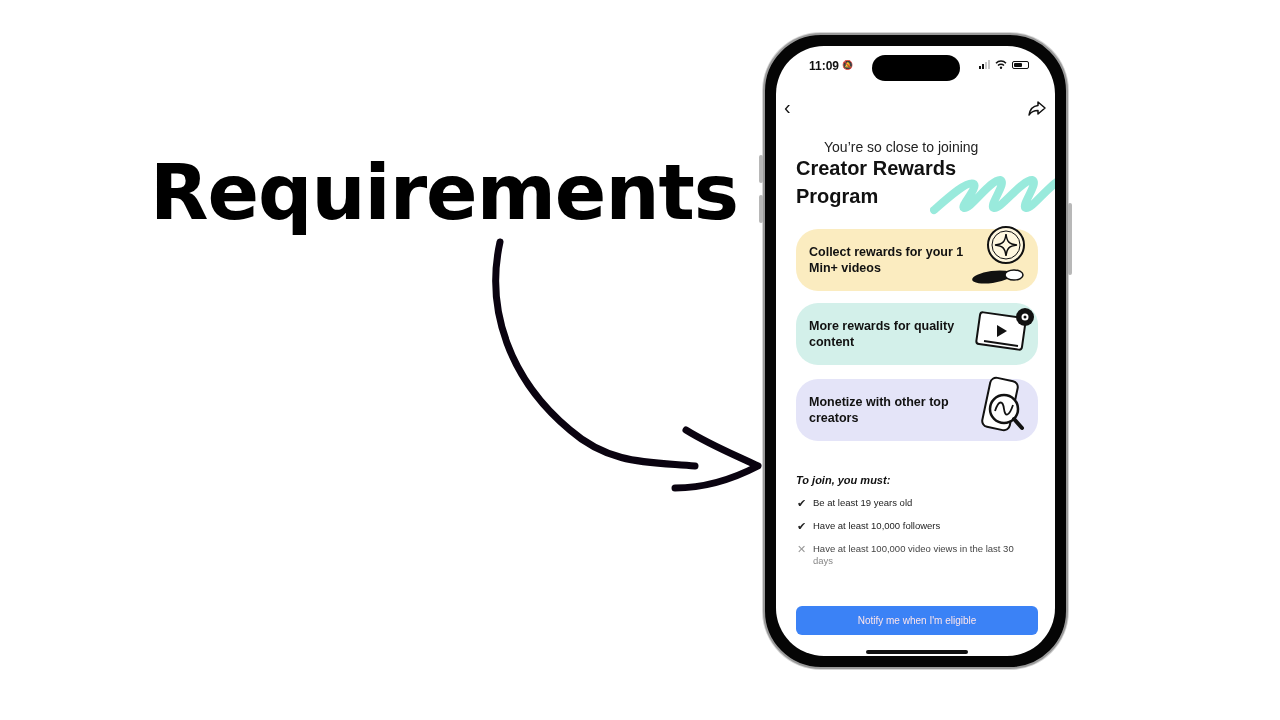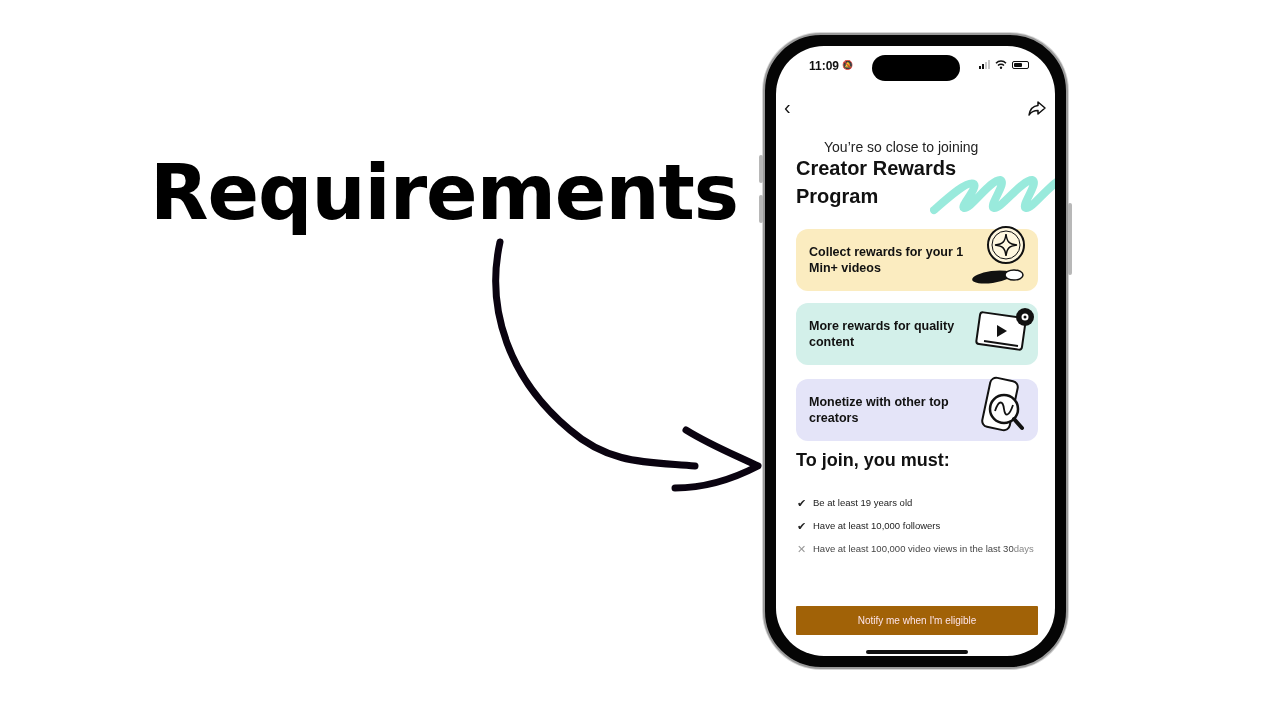--- a/index.html
+++ b/index.html
@@ -46,36 +46,36 @@
   .nav-share { position: absolute; right: 8px; top: 52px; width: 20px; height: 20px; }
 
   .subtitle { position: absolute; left: 24px; top: 93px; font-size: 14px; color: #222; margin-left: 24px; }
   .title {
     position: absolute; left: 20px; top: 108px; font-size: 20px; font-weight: bold; color: #111;
     line-height: 28px; z-index: 2; width: 220px;
   }
   .squiggle { position: absolute; left: 154px; top: 120px; width: 140px; height: 50px; z-index: 1; }
 
   .card {
-    position: absolute; left: 20px; width: 242px; height: 62px; border-radius: 12px;
+    position: absolute; left: 20px; width: 242px; height: 62px; border-radius: 22px;
     padding: 0 0 0 13px; display: flex; align-items: center;
   }
   .card-text { font-size: 12.5px; font-weight: bold; color: #111; line-height: 16px; width: 168px; }
   .card-icon { position: absolute; right: 2px; top: -8px; width: 66px; height: 72px; }
 
-  .req-title { position: absolute; left: 20px; top: 404px; font-size: 18px; font-weight: bold; color: #111; }
+  .req-title { position: absolute; left: 20px; top: 428px; font-size: 11px; font-weight: bold; color: #111; font-style: italic; }
   .req-item { position: absolute; left: 21px; display: flex; font-size: 9.5px; color: #222; line-height: 12px; }
   .req-item .mark { width: 16px; flex: none; font-size: 11px; }
   .req-item.fail { color: #444; }
   .req-item.fail .mark { color: #999; }
   .req-item .cont { color: #888; }
 
   .notify-btn {
-    position: absolute; left: 20px; top: 560px; width: 242px; height: 29px; border-radius: 1px;
-    background: #a16207; color: #fde4ea; font-size: 10px; border: none;
+    position: absolute; left: 20px; top: 560px; width: 242px; height: 29px; border-radius: 6px;
+    background: #3b82f6; color: #fde4ea; font-size: 10px; border: none;
     display: flex; align-items: center; justify-content: center;
     font-family: "Liberation Sans", sans-serif;
   }
   .home-ind { position: absolute; left: 90px; top: 604px; width: 102px; height: 4px; border-radius: 2px; background: #111; }
 </style>
 </head>
 <body>
 
 <div class="headline">Requirements</div>
 
@@ -157,21 +157,21 @@
     <div class="req-item" style="top:451px;">
       <span class="mark">✔</span>
       <span>Be at least 19 years old</span>
     </div>
     <div class="req-item" style="top:474px;">
       <span class="mark">✔</span>
       <span>Have at least 10,000 followers</span>
     </div>
     <div class="req-item fail" style="top:497px;">
       <span class="mark">✕</span>
-      <span style="display:flex; flex-direction:row;">
+      <span style="display:flex; flex-direction:column;">
         <span>Have at least 100,000 video views in the last 30</span>
         <span class="cont">days</span>
       </span>
     </div>
 
     <button class="notify-btn">Notify me when I'm eligible</button>
     <div class="home-ind"></div>
   </div>
 </div>
 

